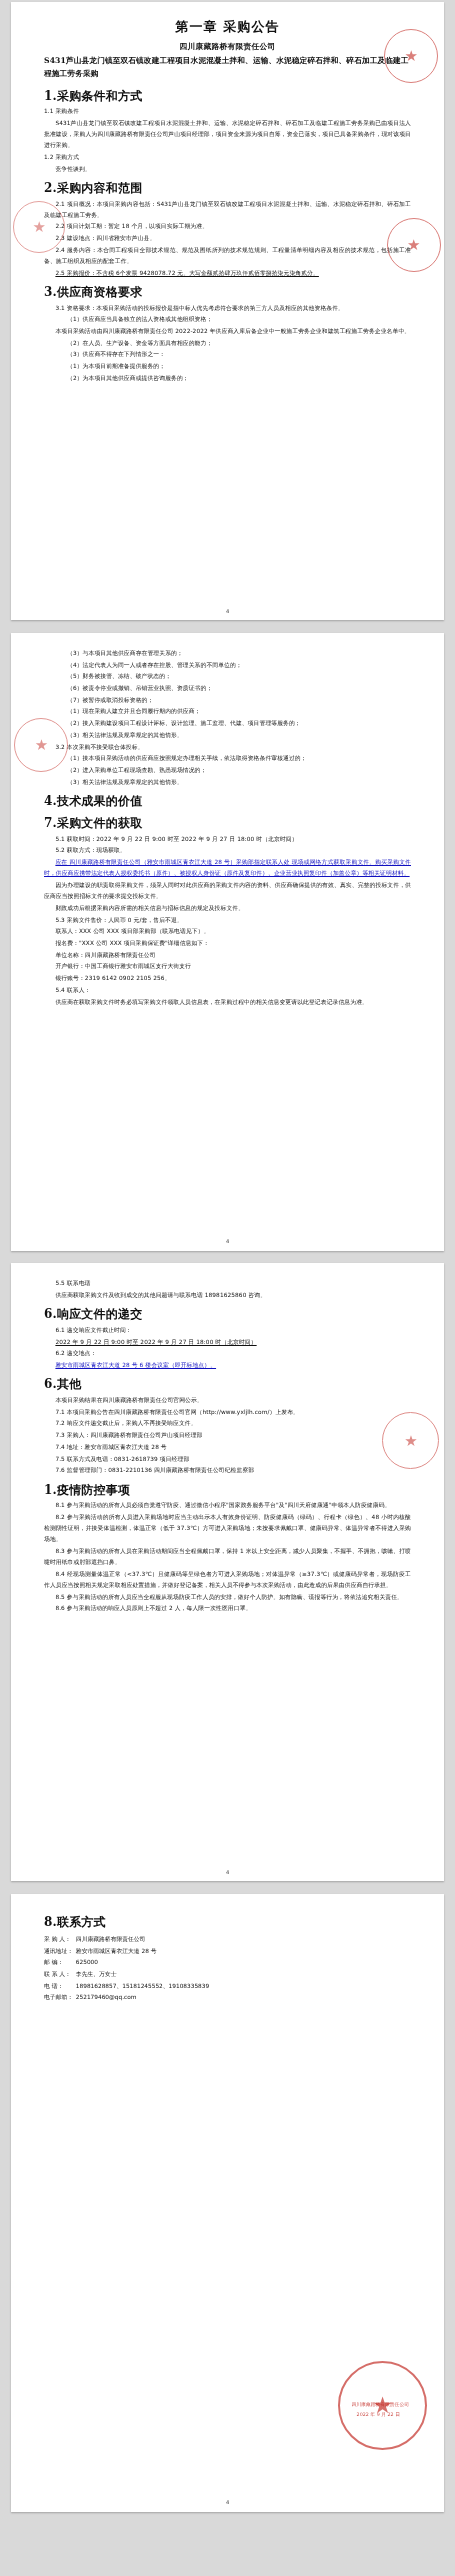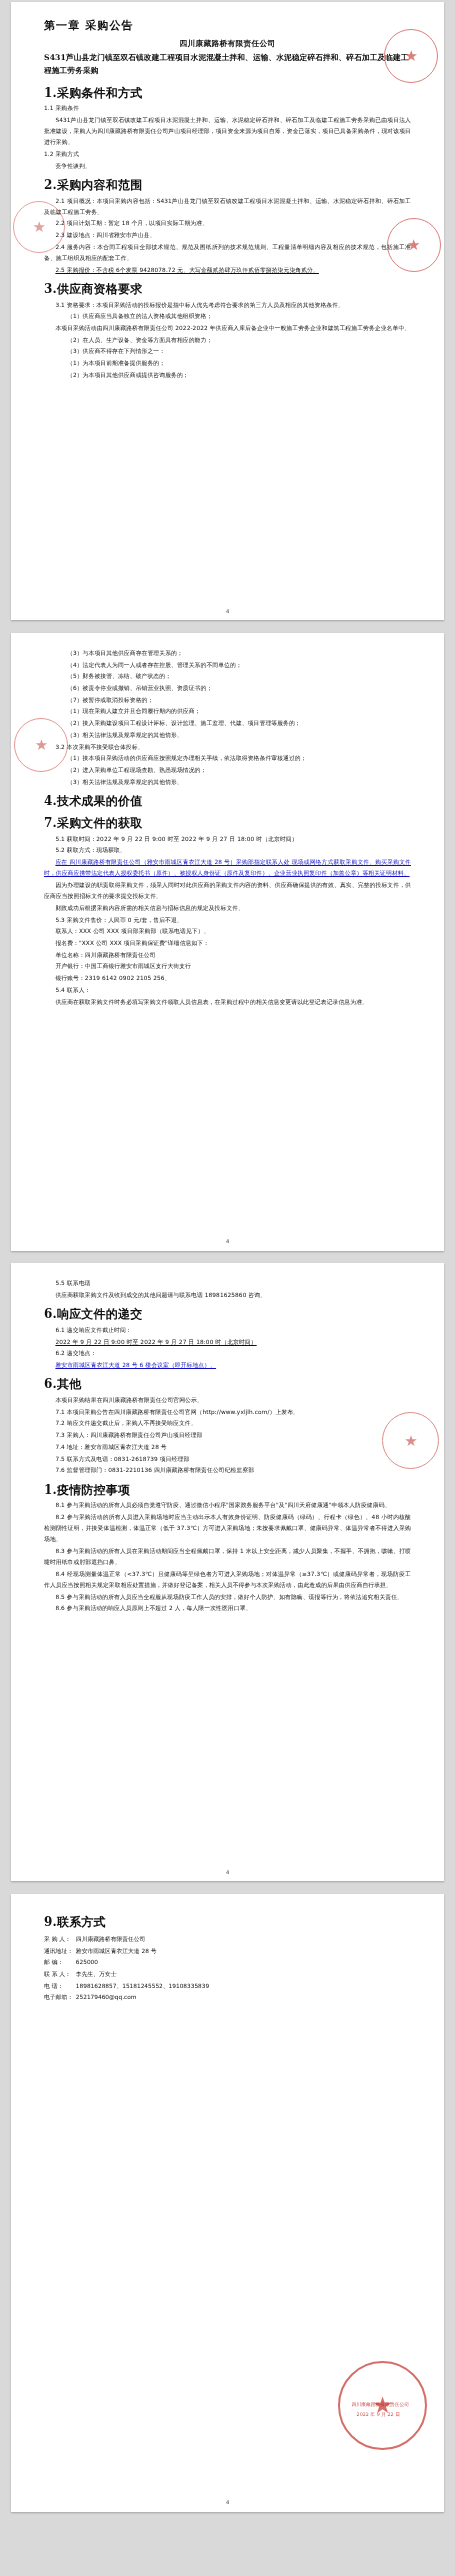--- a/index.html
+++ b/index.html
@@ -27,23 +27,24 @@
     box-sizing: border-box;
     overflow: hidden;
     color: #111;
   }
   .page-1 { height: 618px; }
   .page-2 { height: 618px; }
   .page-3 { height: 618px; }
   .page-4 { height: 618px; }
 
   .chapter-title {
-    font-family: "DejaVu Serif", serif;
-    font-weight: bold;
-    font-size: 11px;
+    text-align: center;
+    font-family: "DejaVu Serif", serif;
+    font-weight: bold;
+    font-size: 13px;
     letter-spacing: 1.1px;
     margin: 1.1px 0 5.7px 0;
   }
   .org-title {
     text-align: center;
     font-family: "DejaVu Serif", serif;
     font-weight: bold;
     font-size: 7.7px;
     margin: 2.3px 0 1.7px 0;
     letter-spacing: 0.3px;
@@ -239,21 +240,21 @@
     <p class="t">8.2 参与采购活动的所有人员进入采购场地时应当主动出示本人有效身份证明、防疫健康码（绿码）、行程卡（绿色）、48 小时内核酸检测阴性证明，并接受体温检测，体温正常（低于 37.3℃）方可进入采购场地；未按要求佩戴口罩、健康码异常、体温异常者不得进入采购场地。</p>
     <p class="t">8.3 参与采购活动的所有人员在采购活动期间应当全程佩戴口罩，保持 1 米以上安全距离，减少人员聚集，不握手、不拥抱，咳嗽、打喷嚏时用纸巾或肘部遮挡口鼻。</p>
     <p class="t">8.4 经现场测量体温正常（&lt;37.3℃）且健康码等呈绿色者方可进入采购场地；对体温异常（≥37.3℃）或健康码异常者，现场防疫工作人员应当按照相关规定采取相应处置措施，并做好登记备案，相关人员不得参与本次采购活动，由此造成的后果由供应商自行承担。</p>
     <p class="t">8.5 参与采购活动的所有人员应当全程服从现场防疫工作人员的安排，做好个人防护。如有隐瞒、谎报等行为，将依法追究相关责任。</p>
     <p class="t">8.6 参与采购活动的响应人员原则上不超过 2 人，每人限一次性医用口罩。</p>
 
     <div class="pager">4</div>
   </div>
 
   <div class="page page-4">
-    <div class="sec">9.联系方式</div>
+    <div class="sec">8.联系方式</div>
 
     <div style="margin-top:3.4px;">
       <p class="contact-row">
         <span class="lbl">采 购 人：</span>
         <span class="val">四川康藏路桥有限责任公司</span>
       </p>
       <p class="contact-row">
         <span class="lbl">通讯地址：</span>
         <span class="val">雅安市雨城区青衣江大道 28 号</span>
       </p>

